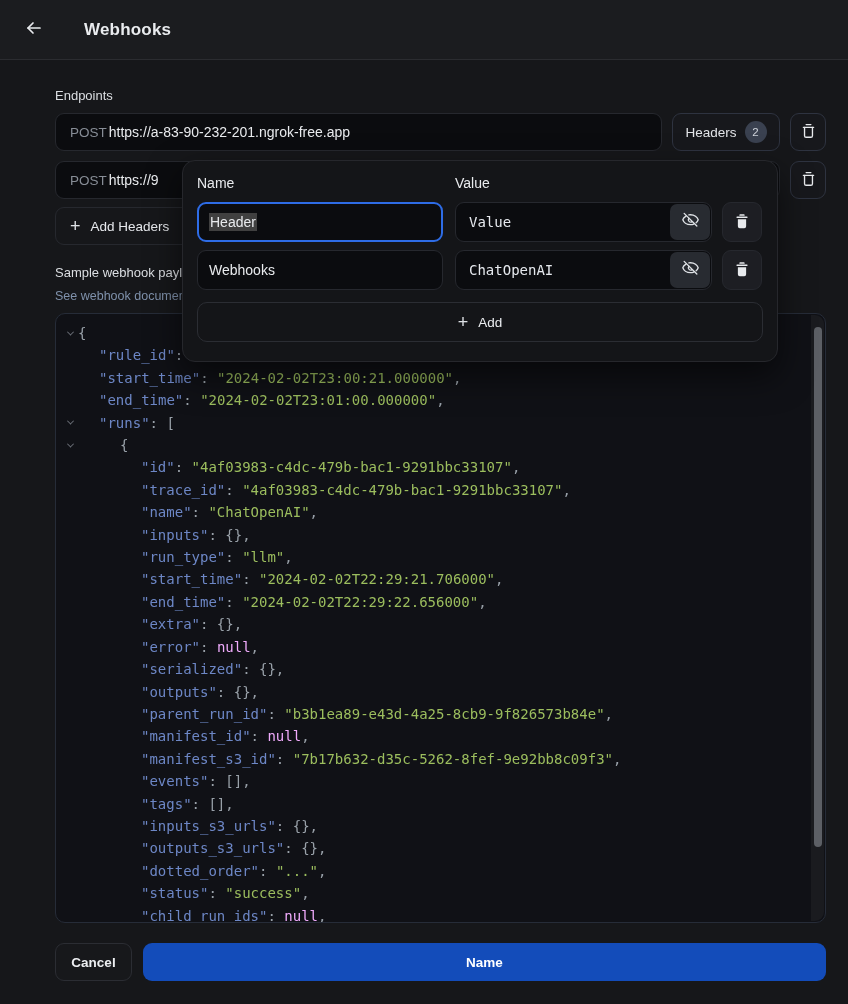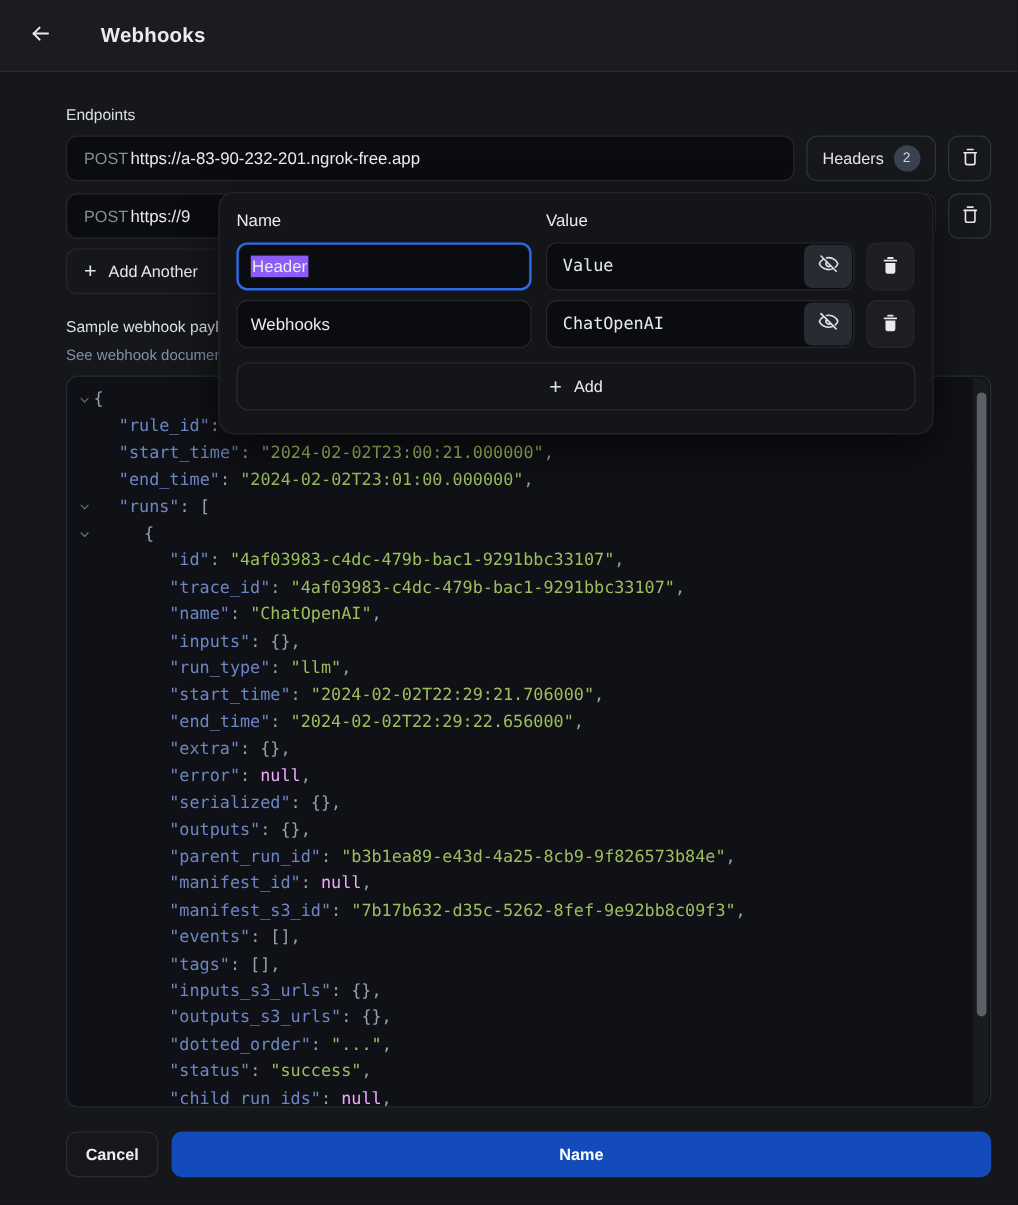--- a/index.html
+++ b/index.html
@@ -96,21 +96,21 @@
   .pop-labels { display:flex; margin-bottom:11px; }
   .pop-label { font-size:14px; color:#e9ebee; }
   .pop-label.name { width:258px; }
   .pop-row { display:flex; gap:0; margin-bottom:8px; height:40px; }
   .pop-input {
     width:246px; height:40px; background:#0b0c0f; border:1px solid #26282e; border-radius:9px;
     display:flex; align-items:center; padding:0 11px; font-size:14px; color:#e9ebee;
     margin-right:12px;
   }
   .pop-input.focused { border:2px solid #2e6ce6; padding:0 10px; }
-  .sel { background:#8b5cf6; padding:1px 1px; }
+  .sel { background:#404040; padding:1px 1px; }
   .pop-value {
     width:257px; height:40px; background:#0b0c0f; border:1px solid #26282e; border-radius:9px;
     display:flex; align-items:center; padding:0 0 0 13px; margin-right:10px;
     font-family:"DejaVu Sans Mono", monospace; font-size:14px; color:#e6e9ee; position:relative;
   }
   .val-text { flex:1; }
   .eye-btn {
     width:40px; height:36px; margin:1px; border-radius:7px; background:#282b31; border:none;
     display:flex; align-items:center; justify-content:center; cursor:pointer; flex:none;
   }
@@ -175,21 +175,21 @@
           <path d="M9 4.5h6"></path>
             <path d="M5.5 8h13"></path>
           <path d="M7 8v10.5a2 2 0 0 0 2 2h6a2 2 0 0 0 2-2V8"></path>
         </svg>
       </span>
     </button>
   </div>
 
   <button class="add-ep-btn">
     <span class="plus">+</span>
-    <span>Add Another</span>
+    <span>Add Headers</span>
   </button>
 
   <div class="sample-title">Sample webhook payload</div>
   <div class="doc-link">See webhook documentation</div>
 
   <div class="code-block">
     <div>
         <div class="cl"><span class="gut"><i class="chev"></i></span><span class="lc" style="padding-left: 0px;"><span class="p">{</span></span></div>
         <div class="cl"><span class="gut"></span><span class="lc" style="padding-left: 21px;"><span class="k">"rule_id"</span><span class="p">: </span></span></div>
         <div class="cl"><span class="gut"></span><span class="lc" style="padding-left: 21px;"><span class="k">"start_time"</span><span class="p">: </span><span class="s">"2024-02-02T23:00:21.000000"</span><span class="p">,</span></span></div>

